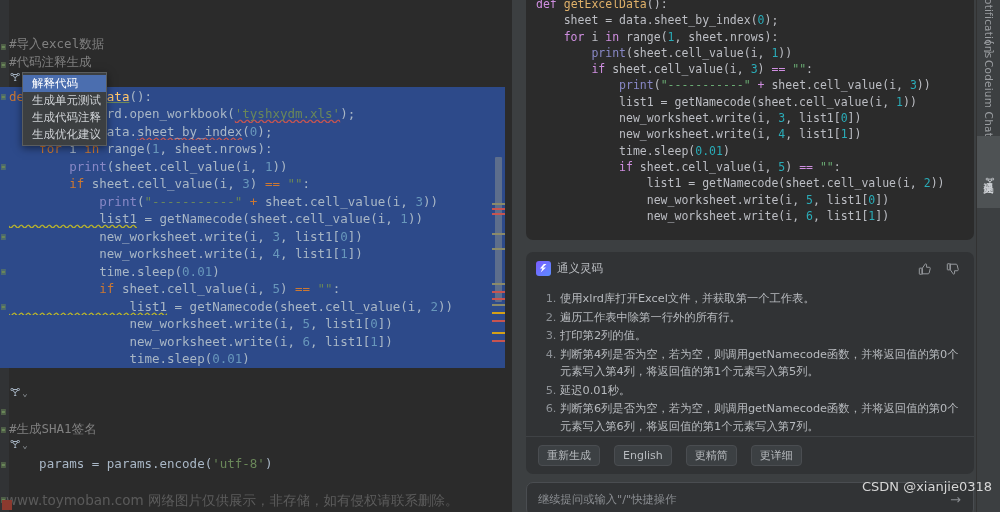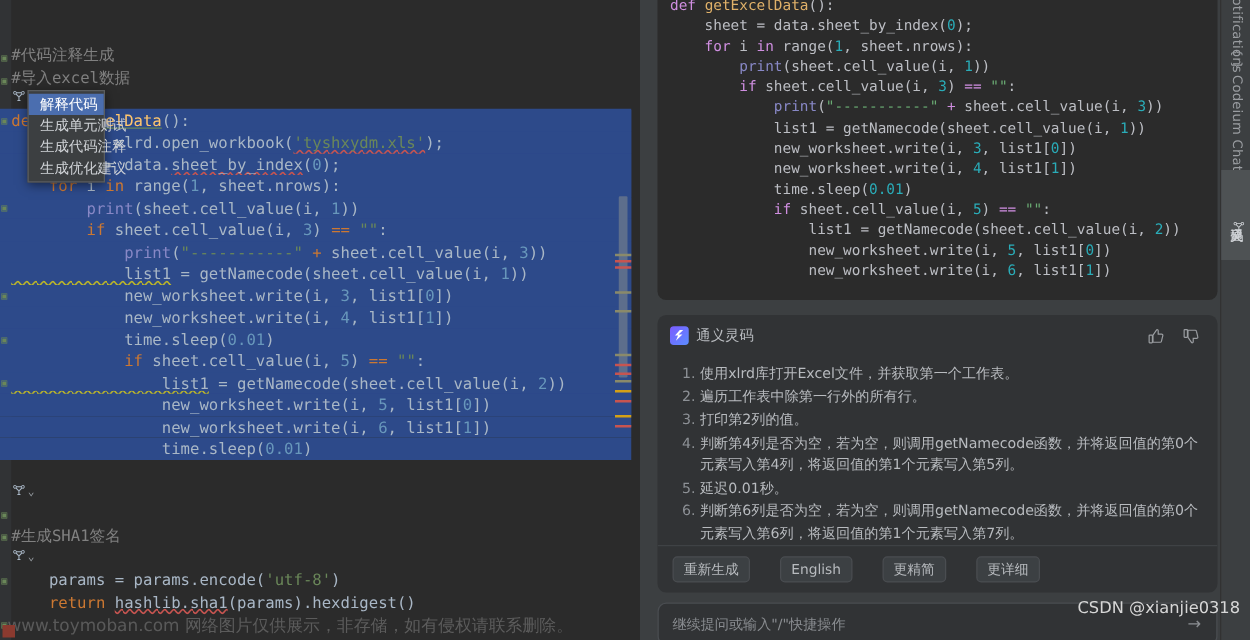--- a/index.html
+++ b/index.html
@@ -119,21 +119,21 @@
   }
   .resp-list { margin: 7px 0 0 0; padding-left: 22px; }
   .resp-list li {
     color: #b8bbbf; font-size: 11.3px; line-height: 17.5px;
     margin-bottom: 1px;
   }
   .resp-list li::marker { color: #8d9196; }
   .resp-footer {
     position: absolute; left: 0; bottom: 0; width: 100%;
     border-top: 1px solid #3f4245;
-    padding: 8px 12px; display: flex; gap: 24px;
+    padding: 8px 12px; display: flex; gap: 14px;
   }
   .chip {
     background: #3c4043; color: #b8bbbf; font-size: 11px;
     border: 1px solid #4a4d51; border-radius: 4px;
     padding: 3px 8px; line-height: 13px;
   }
 
   .input-card {
     position: absolute; left: 526px; top: 482px; width: 448px; height: 34px;
     background: #313335; border: 1px solid #4a4d51; border-radius: 7px;
@@ -156,21 +156,21 @@
     writing-mode: vertical-rl;
     font-size: 10.5px; color: #9a9da1;
     display: flex; align-items: center; justify-content: center;
     white-space: nowrap; letter-spacing: .2px;
   }
   .vtab.active { background: #4e5254; color: #cfd2d6; }
   .vicon { font-size: 10px; }
 
   
   .menu {
-    position: absolute; left: 22px; top: 72px; width: 62px;
+    position: absolute; left: 22px; top: 72px; width: 85px;
     background: #3c3f41; border: 1px solid #5a5d5f;
     box-shadow: 0 2px 8px rgba(0,0,0,.5);
     z-index: 60; padding: 2px 0;
   }
   .menu-item {
     height: 17px; line-height: 17px;
     font-size: 11.5px; color: #cfd2d6;
     padding: 0 6px 0 9px; white-space: nowrap;
     font-family: "DejaVu Sans", sans-serif;
   }
@@ -201,23 +201,23 @@
   <div class="editor">
     <div class="ed-gutter"></div>
 
     <div class="blueblock"></div>
 
     <div class="ed-lines">
 
       <div class="ln"> </div>
       <div class="ln"> </div>
 
+      <div class="ln"><span class="cmt">#导入excel数据</span></div>
+
       <div class="ln"><span class="cmt">#代码注释生成</span></div>
-
-      <div class="ln"><span class="cmt">#导入excel数据</span></div>
 
       <div class="ln"> </div>
 
       <div class="ln sel"><span class="k">def </span><span class="fn u-sq">getExcelData</span><span class="id">():</span></div>
       <div class="ln sel"><span class="id">    data = xlrd.</span><span class="id">open_workbook(</span><span class="str u-err">'tyshxydm.xls'</span><span class="id">);</span></div>
       <div class="ln sel"><span class="id">    sheet = data.</span><span class="id u-err">sheet_by_index</span><span class="id">(</span><span class="num">0</span><span class="id">);</span></div>
       <div class="ln sel"><span class="k">    for</span><span class="id"> i </span><span class="k">in</span><span class="id"> range(</span><span class="num">1</span><span class="id">, sheet.nrows):</span></div>
       <div class="ln sel"><span class="pyfn">        print</span><span class="id">(sheet.cell_value(i, </span><span class="num">1</span><span class="id">))</span></div>
       <div class="ln sel"><span class="k">        if</span><span class="id"> sheet.cell_value(i, </span><span class="num">3</span><span class="id">) </span><span class="k">==</span><span class="str"> ""</span><span class="id">:</span></div>
       <div class="ln sel"><span class="pyfn">            print</span><span class="id">(</span><span class="str">"-----------"</span><span class="k"> + </span><span class="id">sheet.cell_value(i, </span><span class="num">3</span><span class="id">))</span></div>
@@ -231,21 +231,20 @@
       <div class="ln sel"><span class="id">                new_worksheet.write(i, </span><span class="num">6</span><span class="id">, list1[</span><span class="num">1</span><span class="id">])</span></div>
       <div class="ln sel"><span class="id">                time.sleep(</span><span class="num">0.01</span><span class="id">)</span></div>
 
       <div class="ln"> </div>
       <div class="ln"> </div>
       <div class="ln"> </div>
 
       <div class="ln"><span class="cmt">#生成SHA1签名</span></div>
       <div class="ln"> </div>
       <div class="ln"><span class="id">    params = params.encode(</span><span class="str">'utf-8'</span><span class="id">)</span></div>
-      <div class="ln"><span class="k">    return </span><span class="id u-err">hashlib.sha1</span><span class="id">(params).hexdigest()</span></div>
       <div class="ln"> </div>
 
     </div>
 
     <div class="aiico" style="top:70px"><span class="glyph">🝖</span><span class="chev">⌄</span></div>
     <div class="aiico" style="top:385px"><span class="glyph">🝖</span><span class="chev">⌄</span></div>
     <div class="aiico" style="top:437px"><span class="glyph">🝖</span><span class="chev">⌄</span></div>
 
     <div class="runmark" style="top:38px">▣</div>
     <div class="runmark" style="top:56px">▣</div>

